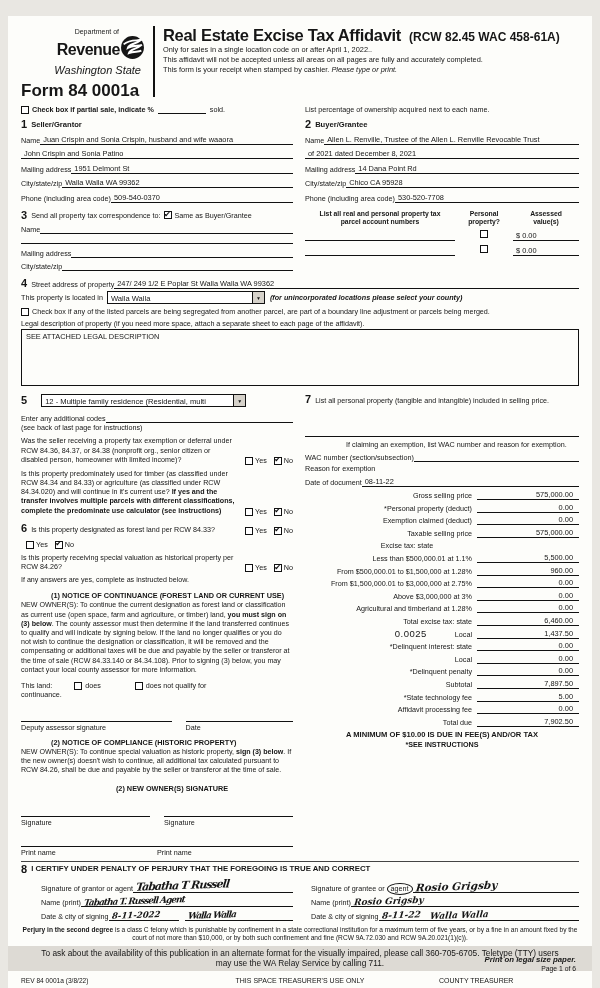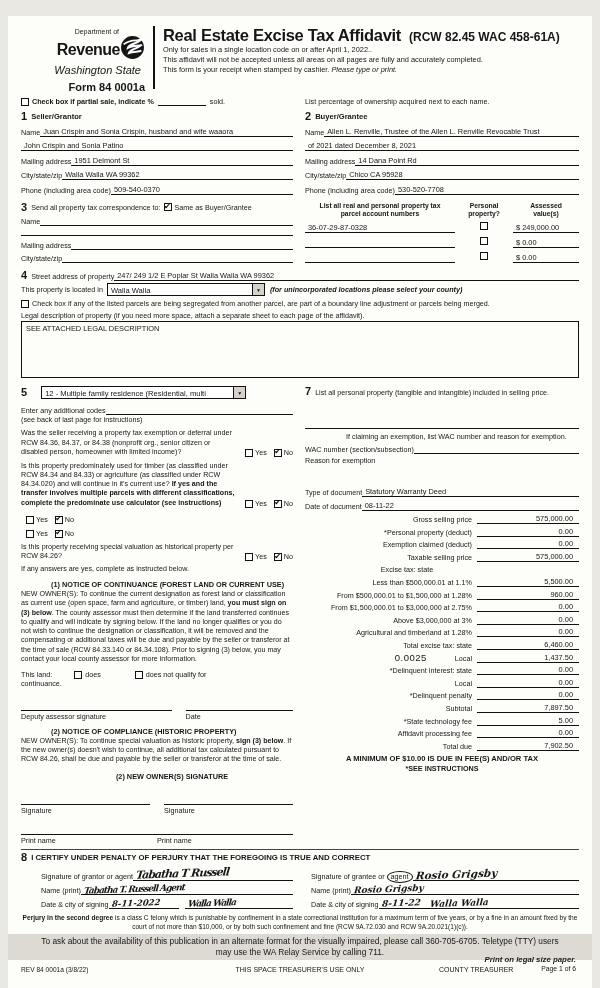--- a/index.html
+++ b/index.html
@@ -7,21 +7,21 @@
   body { background: #e9e7e2; font-family: "Liberation Sans", sans-serif; color: #161616; position: relative; }
   .page { position: absolute; top: 16px; left: 8px; width: 584px; height: 972px; background: #fdfdfa; padding: 8px 13px 0 13px; }
 
   
   .hdr { display: flex; margin-bottom: 2px; }
   .hdr-left { width: 132px; padding-top: 4px; text-align: right; padding-right: 8px; }
   .dept-small { font-size: 7px; color: #222; margin-right: 26px; }
   .dept-row { display: flex; justify-content: flex-end; align-items: center; }
   .dept-name { font-size: 16px; font-weight: bold; letter-spacing: -0.5px; margin-right: 0; }
   .dept-state { font-size: 11px; font-style: italic; margin-right: 4px; }
-  .form-no { font-size: 11px; font-weight: bold; text-align: right; margin-top: 5px; }
+  .form-no { font-size: 17px; font-weight: bold; text-align: left; margin-top: 5px; }
   .hdr-div { width: 2px; background: #111; margin: 2px 8px 4px 0; }
   .hdr-right { flex: 1; padding-top: 2px; }
   .title-row { display: flex; align-items: baseline; }
   .ttl { font-size: 16.5px; font-weight: bold; letter-spacing: -0.3px; }
   .ttl-ref { font-size: 12px; font-weight: bold; margin-left: 8px; }
   .hdr-line { font-size: 7.4px; line-height: 1.35; }
   .it { font-style: italic; }
 
   
   .b { font-weight: bold; }
@@ -210,25 +210,20 @@
         <div class="ptab-c2">
           <div>Personal</div>
             <div>property?</div>
         </div>
         <div class="ptab-c3">
           <div>Assessed</div>
             <div>value(s)</div>
         </div>
       </div>
       <div class="ptab-row">
-        <span class="ptab-c1 fill val">36-07-29-87-0328</span>
-        <span class="ptab-c2" style="text-align:center;"><span class="cb"></span></span>
-        <span class="ptab-c3 fill val">$ 249,000.00</span>
-      </div>
-      <div class="ptab-row">
         <span class="ptab-c1 fill val"></span>
         <span class="ptab-c2" style="text-align:center;"><span class="cb"></span></span>
         <span class="ptab-c3 fill val">$ 0.00</span>
       </div>
       <div class="ptab-row">
         <span class="ptab-c1 fill val"></span>
         <span class="ptab-c2" style="text-align:center;"><span class="cb"></span></span>
         <span class="ptab-c3 fill val">$ 0.00</span>
       </div>
     </div>
@@ -287,20 +282,21 @@
         </span>
         <span class="yn">
           <span class="cb"></span>
             <span>Yes</span>
           <span class="cb checked"></span>
             <span>No</span>
         </span>
       </div>
 
       <div class="q" style="margin-top:7px;">
+        <span class="qtext"><span class="secnum">6</span><span>Is this property designated as forest land per RCW 84.33?</span></span>
         <span class="yn">
           <span class="cb"></span>
             <span>Yes</span>
           <span class="cb checked"></span>
             <span>No</span>
         </span>
       </div>
       <div class="q">
         <span class="yn">
           <span class="cb"></span>
@@ -377,24 +373,20 @@
         <span class="qtext"><span class="secnum">7</span><span>List all personal property (tangible and intangible) included in selling price.</span></span>
       </div>
       <div class="fill" style="margin-top:30px;"></div>
       <div class="t" style="margin-top:3px;padding-left:41px;">If claiming an exemption, list WAC number and reason for exemption.</div>
       <div class="field" style="margin-top:3px;">
         <span class="lbl">WAC number (section/subsection)</span>
         <span class="fill grow"></span>
       </div>
       <div class="t" style="margin-top:2px;">Reason for exemption</div>
 
-      <div class="field" style="margin-top:22px;">
-        <span class="lbl">Type of document</span>
-        <span class="fill grow val">Statutory Warranty Deed</span>
-      </div>
       <div class="field">
         <span class="lbl">Date of document</span>
         <span class="fill grow val">08-11-22</span>
       </div>
 
       <div class="taxrow">
           <span class="taxlabel">Gross selling price</span>
           <span class="taxline">575,000.00</span>
         </div>
       <div class="taxrow">

